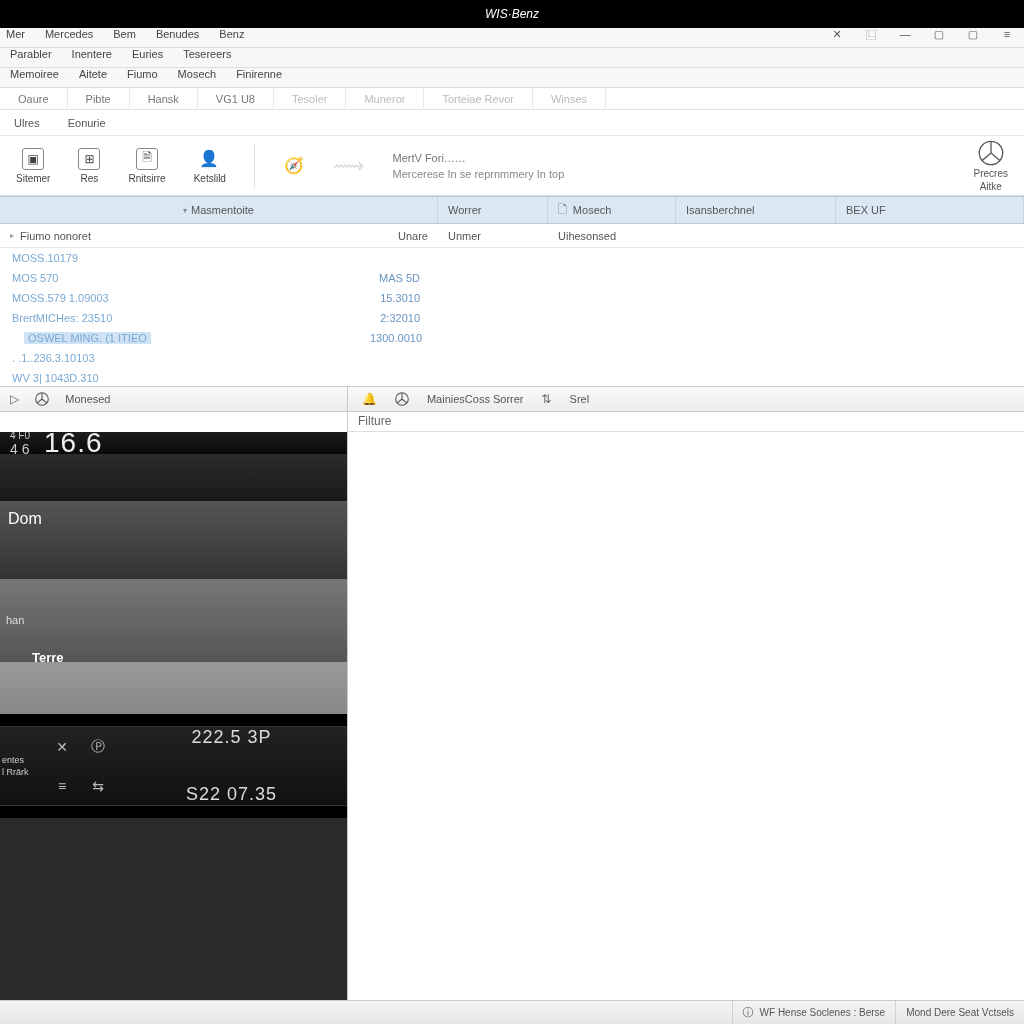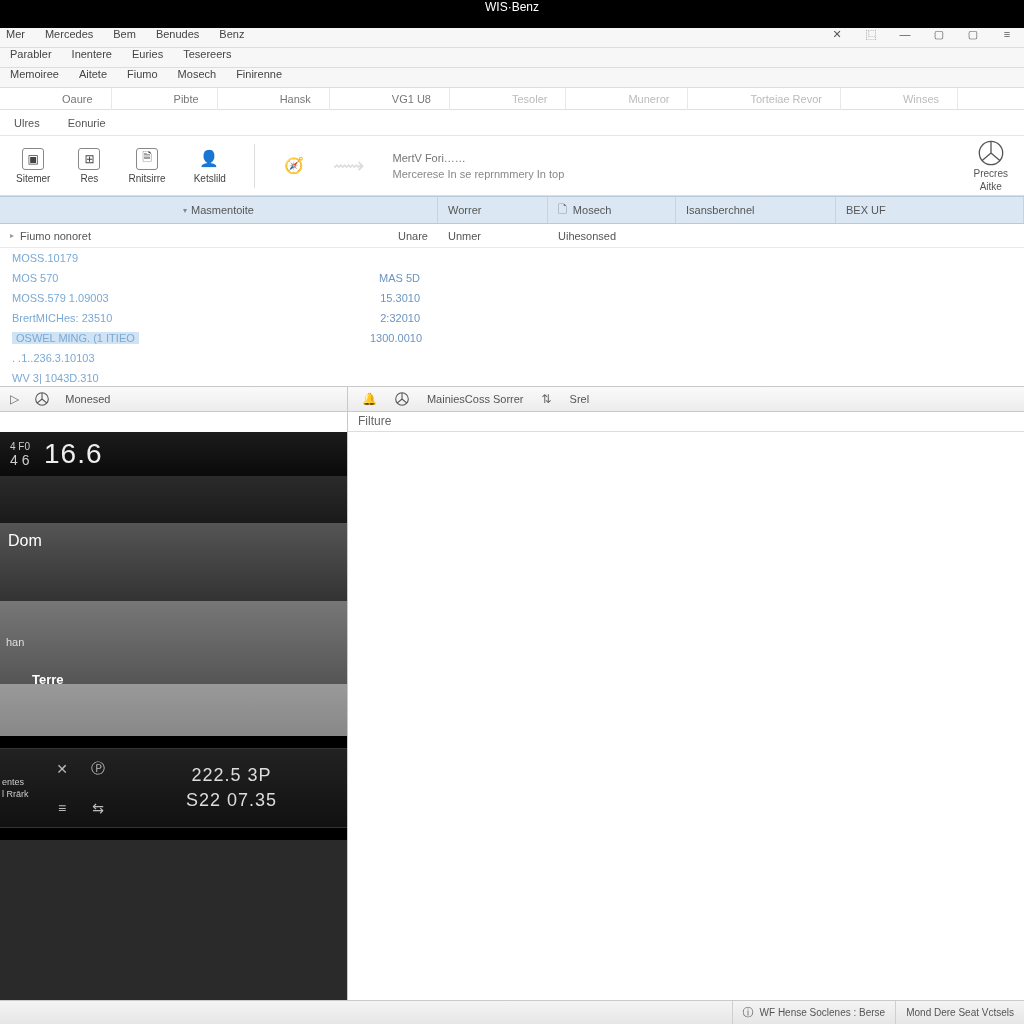--- a/index.html
+++ b/index.html
@@ -1,27 +1,27 @@
 <!DOCTYPE html>
 <html><head>
 <meta charset="utf-8">
 <style>
 * { box-sizing: border-box; margin: 0; padding: 0; font-family: "Segoe UI", Tahoma, sans-serif; }
 html, body { width: 1024px; height: 1024px; overflow: hidden; background: #fff; }
 
-.titlebar { height: 28px; background: #000; color: #fff; display: flex; justify-content: center; font-size: 12px; }
+.titlebar { height: 28px; background: #000; color: #fff; display: flex; align-items: center; justify-content: center; font-size: 12px; font-style: italic; }
 
 .menubar-row { height: 20px; background: #f7f7f7; border-bottom: 1px solid #ddd; display: flex; align-items: flex-start; font-size: 11px; color: #444; }
 .menubar-row .cell { padding: 0 10px; white-space: nowrap; }
 .menubar-row .spacer { flex: 1; }
 .menubar-row .win-btn { width: 34px; text-align: center; color: #555; font-size: 11px; }
 .menubar-row.first .cell:first-child { padding-left: 6px; }
 
 .tabstrip { height: 22px; display: flex; align-items: center; border-bottom: 1px solid #e0e0e0; font-size: 11px; color: #777; }
-.tabstrip .tab { padding: 0 18px; height: 22px; line-height: 22px; border-right: 1px solid #e8e8e8; margin-left: 44px; }
+.tabstrip .tab { padding: 0 18px; height: 22px; line-height: 22px; border-right: 1px solid #e8e8e8; }
 .tabstrip .tab.muted { color: #bbb; }
 
 .ribbon-sub { height: 26px; display: flex; align-items: center; border-bottom: 1px solid #e6e6e6; font-size: 11px; color: #555; }
 .ribbon-sub .rs { padding: 0 14px; }
 
 .toolbar { height: 60px; display: flex; align-items: center; padding: 0 16px; gap: 28px; border-bottom: 1px solid #ddd; }
 .tool { display: flex; flex-direction: column; align-items: center; gap: 3px; font-size: 10px; color: #444; }
 .tool .ticon { width: 22px; height: 22px; display: flex; align-items: center; justify-content: center; border: 1px solid #888; border-radius: 3px; font-size: 12px; }
 .tool .ticon.noframe { border: none; font-size: 16px; }
 .tool-sep { width: 1px; height: 44px; background: #ddd; }
@@ -44,47 +44,47 @@
 .hdrrow .c1 { width: 370px; }
 .hdrrow .c1b { width: 68px; }
 .hdrrow .c2 { width: 110px; }
 .hdrrow .c3 { width: 128px; }
 .hdrrow .c1::before { content: "▸"; font-size: 8px; margin-right: 6px; color: #999; }
 
 .datagrid { height: 138px; overflow: hidden; }
 .datarow { height: 20px; display: flex; font-size: 11px; align-items: center; color: #7aa9d4; }
 .datarow .dc1 { width: 370px; padding: 0 12px; white-space: nowrap; overflow: hidden; }
 .datarow .dc2 { width: 68px; text-align: right; padding-right: 18px; color: #6b95c0; }
-.datarow.sel .dc1 span { background: #cfe3f5; padding: 1px 4px; }
+.datarow.sel .dc1 span { background: #cfe3f5; padding: 1px 4px; margin-left: 12px; }
 
 .midbar { height: 26px; background: linear-gradient(#fafafa,#ececec); border-top: 1px solid #c9c9c9; border-bottom: 1px solid #c9c9c9; display: flex; align-items: center; font-size: 11px; color: #555; }
 .midbar .segL { width: 348px; display: flex; align-items: center; gap: 16px; padding: 0 10px; border-right: 1px solid #c9c9c9; height: 100%; }
 .midbar .segR { flex: 1; display: flex; align-items: center; gap: 18px; padding: 0 14px; }
 .midbar .micon { font-size: 12px; color: #666; }
 
 .filterbar { height: 20px; display: flex; font-size: 12px; color: #666; }
 .filterbar .fbL { width: 348px; border-right: 1px solid #c9c9c9; }
 .filterbar .fbR { flex: 1; padding: 2px 10px; border-bottom: 1px solid #ddd; }
 
 .lower { display: flex; height: 580px; }
 .preview { width: 348px; border-right: 1px solid #c9c9c9; background: #2a2a2a; position: relative; overflow: hidden; }
 .detail { flex: 1; background: #fff; }
 
-.pv-top { height: 44px; background: linear-gradient(#1c1c1c,#0a0a0a); display: flex; align-items: center; gap: 14px; padding: 0 10px; color: #eee; font-family: "Arial", sans-serif; }
+.pv-top { height: 22px; background: linear-gradient(#1c1c1c,#0a0a0a); display: flex; align-items: center; gap: 14px; padding: 0 10px; color: #eee; font-family: "Arial", sans-serif; }
 .pv-top .readout { font-size: 28px; font-weight: 500; letter-spacing: 1px; }
 .pv-top .small { font-size: 10px; color: #ccc; }
 .pv-body { height: 260px; background: linear-gradient(#2b2b2b 0%, #1a1a1a 18%, #555 18%, #333 48%, #777 48%, #555 80%, #999 80%, #888 100%); position: relative; }
 .pv-body .tag1 { position: absolute; top: 56px; left: 8px; color: #fff; font-size: 16px; font-weight: 500; }
 .pv-body .tag2 { position: absolute; top: 160px; left: 6px; color: #ddd; font-size: 11px; }
 .pv-body .tag3 { position: absolute; top: 196px; left: 32px; color: #fff; font-size: 13px; font-weight: 600; }
 .pv-bottom { height: 104px; background: #000; position: relative; color: #ddd; }
 .pv-bottom .panel { position: absolute; top: 12px; left: 0; right: 0; height: 80px; background: linear-gradient(#222,#111); border-top: 1px solid #333; border-bottom: 1px solid #333; display: flex; }
 .pv-bottom .pleft { width: 44px; font-size: 9px; color: #ccc; display: flex; flex-direction: column; justify-content: center; gap: 2px; padding-left: 2px; }
 .pv-bottom .picons { width: 72px; display: grid; grid-template-columns: 1fr 1fr; place-items: center; font-size: 14px; color: #bbb; }
-.pv-bottom .pnums { flex: 1; display: flex; flex-direction: column; justify-content: center; align-items: center; gap: 4px; font-size: 18px; font-family: "Arial"; letter-spacing: 1px; }
+.pv-bottom .pnums { flex: 1; display: flex; flex-direction: column; justify-content: space-between; align-items: center; gap: 4px; font-size: 18px; font-family: "Arial"; letter-spacing: 1px; }
 .pv-white { flex: 1; background: #fff; }
 
 .statusbar { position: absolute; bottom: 0; left: 0; right: 0; height: 24px; background: linear-gradient(#f4f4f4,#e6e6e6); border-top: 1px solid #c9c9c9; display: flex; align-items: center; justify-content: flex-end; font-size: 10px; color: #555; gap: 0; }
 .statusbar .sb { padding: 0 10px; border-left: 1px solid #cfcfcf; height: 100%; display: flex; align-items: center; gap: 6px; }
 .statusbar .sicon { font-size: 11px; }
 
 .star-logo { display:inline-flex; width:14px; height:14px; }
 </style>
 </head>
 <body>

